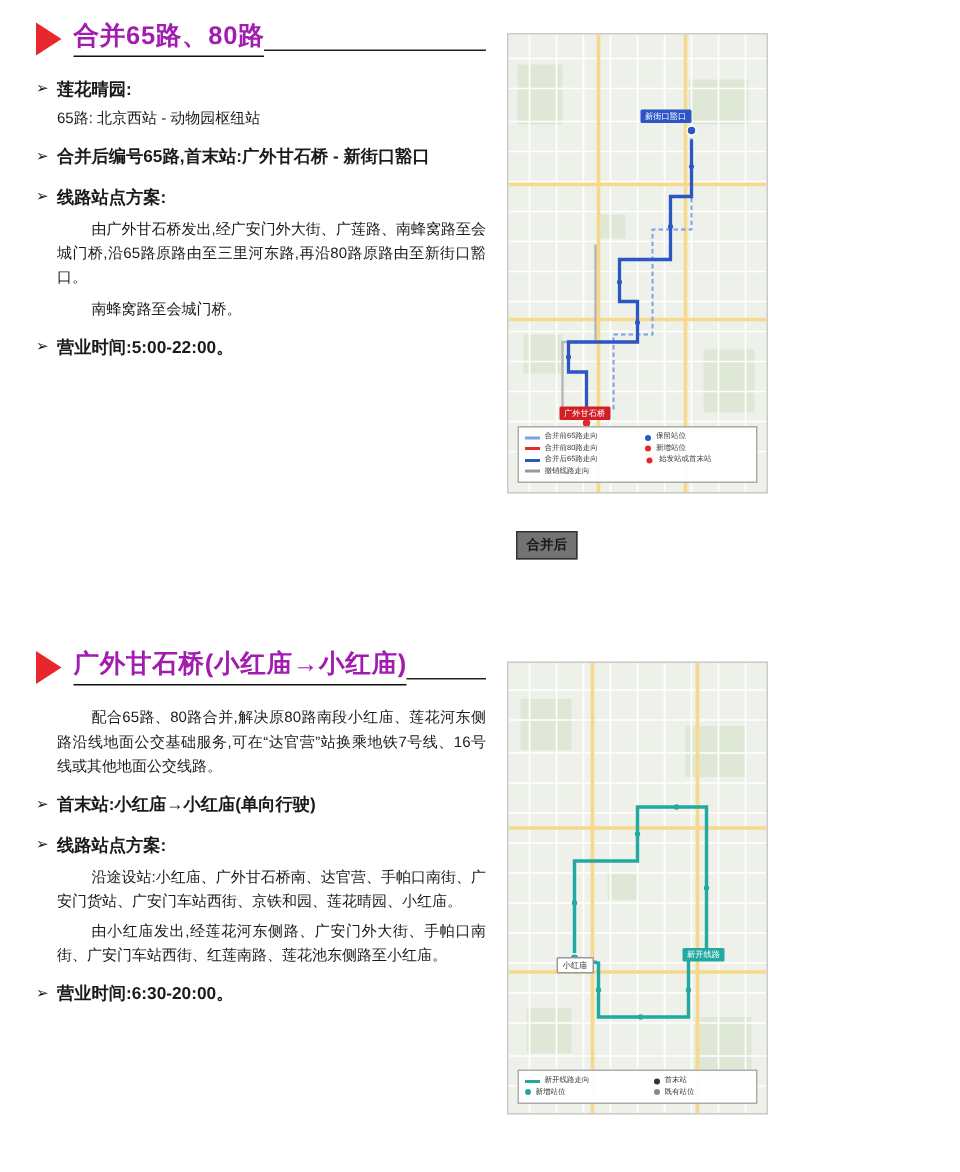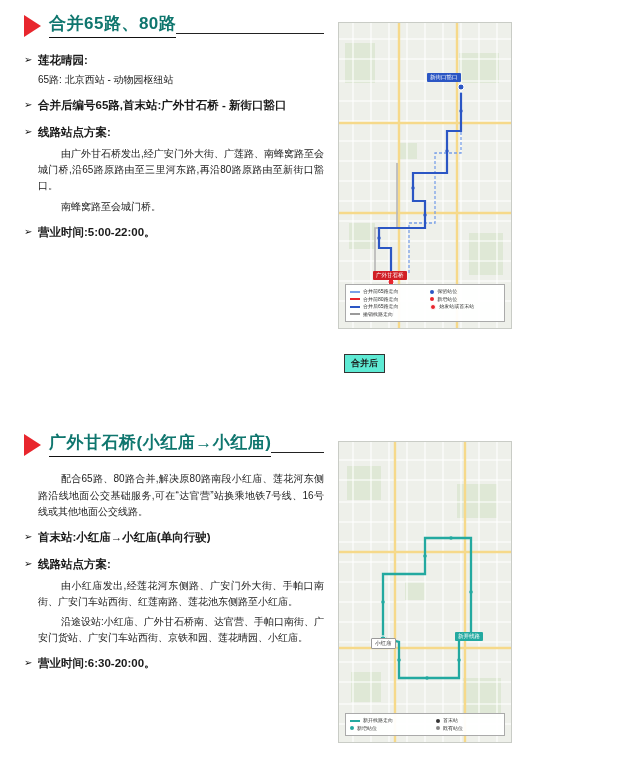--- a/index.html
+++ b/index.html
@@ -50,21 +50,21 @@
     border-top: 11px solid transparent;
     border-bottom: 11px solid transparent;
     border-left: 17px solid #e8262d;
     margin-right: 8px;
     flex: 0 0 auto;
   }
   .heading-text {
     font-size: 17px;
     font-weight: bold;
     letter-spacing: 0.5px;
-    color: #0f766e;
+    color: #a21caf;
     line-height: 1.2;
     border-bottom: 1px solid #111;
     padding-bottom: 3px;
   }
   .heading-rule {
     border-bottom: 1px solid #222;
     flex: 1 1 auto;
     height: 1px;
     margin-left: 0;
     align-self: flex-end;
@@ -170,21 +170,21 @@
     width: 4px;
     height: 4px;
     border-radius: 50%;
     flex: 0 0 auto;
     display: inline-block;
   }
   .map-caption {
     position: absolute;
     left: 6px;
     bottom: -20px;
-    background: #5eead4;
+    background: #737373;
     border: 1px solid #333;
     font-size: 9px;
     padding: 2px 6px;
     font-weight: bold;
   }
   .map-wrap {
     position: relative;
     display: inline-block;
     padding-bottom: 24px;
   }
@@ -363,22 +363,22 @@
       <div class="bullet">
         <span class="marker">➢</span>
         <span class="btext">首末站:小红庙→小红庙(单向行驶)</span>
       </div>
 
       <div class="bullet">
         <span class="marker">➢</span>
         <span class="btext">线路站点方案:</span>
       </div>
 
+      <div class="para indent">沿途设站:小红庙、广外甘石桥南、达官营、手帕口南街、广安门货站、广安门车站西街、京铁和园、莲花晴园、小红庙。</div>
       <div class="para indent">由小红庙发出,经莲花河东侧路、广安门外大街、手帕口南街、广安门车站西街、红莲南路、莲花池东侧路至小红庙。</div>
-      <div class="para indent">沿途设站:小红庙、广外甘石桥南、达官营、手帕口南街、广安门货站、广安门车站西街、京铁和园、莲花晴园、小红庙。</div>
 
       <div class="bullet">
         <span class="marker">➢</span>
         <span class="btext">营业时间:6:30-20:00。</span>
       </div>
     </div>
 
     <div class="section-right">
       <div class="map-wrap">
         <div class="map map2">

